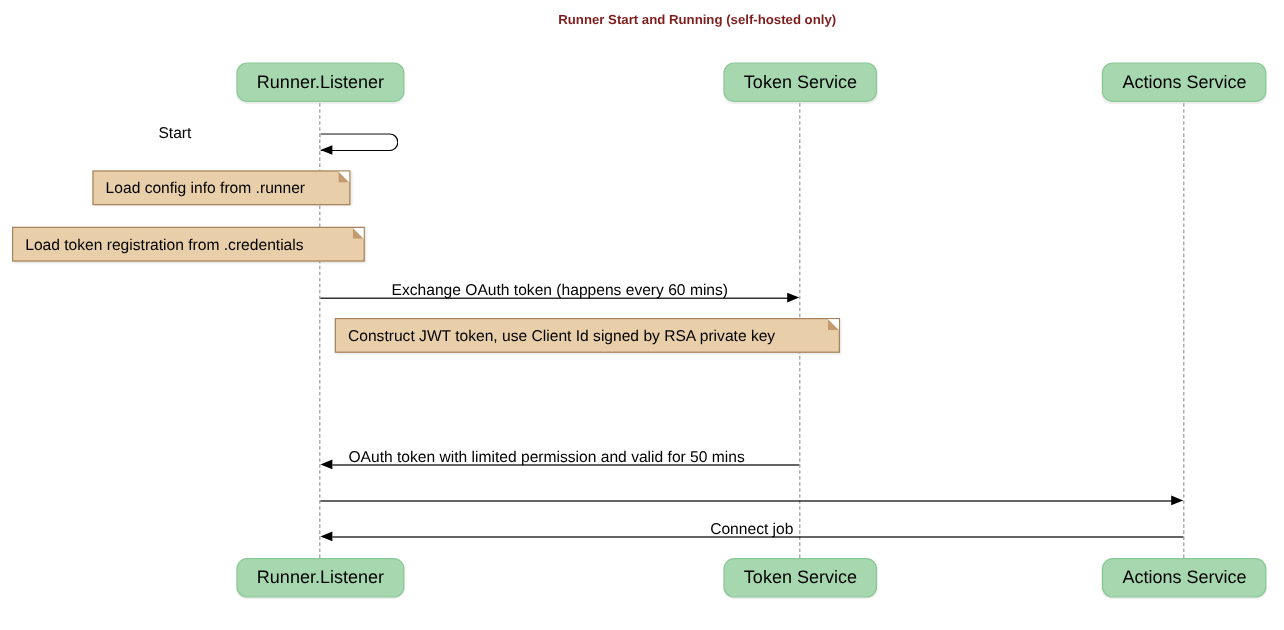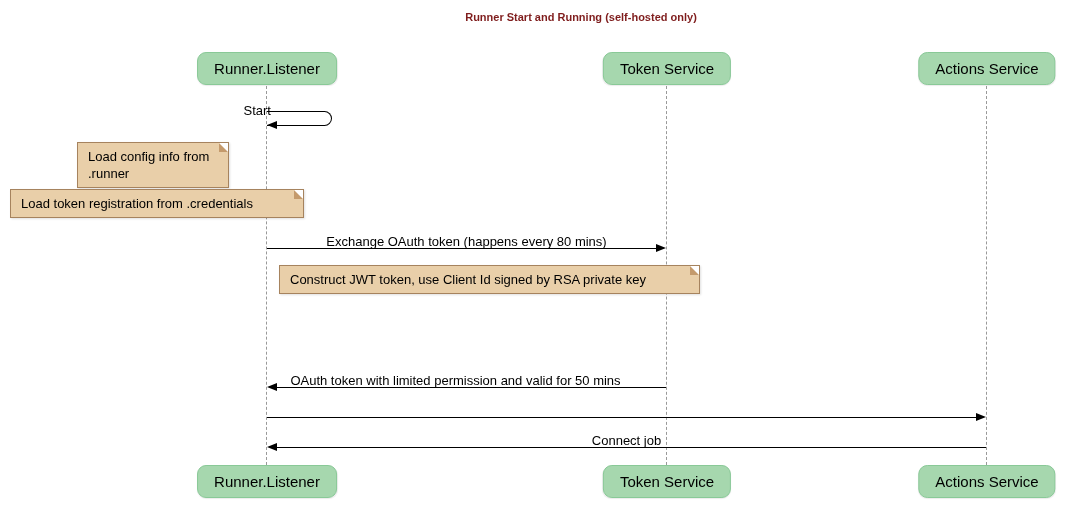--- a/index.html
+++ b/index.html
@@ -99,24 +99,24 @@
     left: 267px;
     top: 111px;
     width: 64px;
     height: 13px;
     border: 1px solid #000;
     border-left: none;
     border-radius: 0 10px 10px 0;
   }
   .start-label {
     position: absolute;
-    left: 159px;
+    left: 132px;
     top: 103px;
     width: 112px;
-    text-align: right;
+    text-align: left;
     font-size: 13px;
     color: #000;
     white-space: nowrap;
   }
 </style>
 </head>
 <body>
 
 <div class="diagram">
 
@@ -131,25 +131,25 @@
   <div class="participant" style="left:987px; top:52px">Actions Service</div>
 
   <div class="participant" style="left:267px; top:465px">Runner.Listener</div>
   <div class="participant" style="left:667px; top:465px">Token Service</div>
   <div class="participant" style="left:987px; top:465px">Actions Service</div>
 
   <div class="start-label">Start</div>
   <div class="self-loop"></div>
   <div class="self-head" style="left:267px; top:121px"></div>
 
-  <div class="note" style="left:77px;  top:142px; width:152px">Load config info from .runner</div>
+  <div class="note" style="left:77px;  top:142px; width:215px">Load config info from .runner</div>
   <div class="note" style="left:10px;  top:189px; width:294px">Load token registration from .credentials</div>
   <div class="note" style="left:279px; top:265px; width:421px">Construct JWT token, use Client Id signed by RSA private key</div>
 
-  <div class="msg-label" style="left:267px; top:234px; width:399px">Exchange OAuth token (happens every 80 mins)</div>
+  <div class="msg-label" style="left:267px; top:234px; width:399px">Exchange OAuth token (happens every 60 mins)</div>
   <div class="msg-line" style="left:267px; top:248px; width:390px"></div>
   <div class="head-r" style="left:656px; top:244px"></div>
 
   <div class="msg-label" style="left:256px; top:373px; width:399px">OAuth token with limited permission and valid for 50 mins</div>
   <div class="msg-line" style="left:277px; top:387px; width:389px"></div>
   <div class="head-l" style="left:267px; top:383px"></div>
 
   <div class="msg-line" style="left:267px; top:417px; width:710px"></div>
   <div class="head-r" style="left:976px; top:413px"></div>
 

